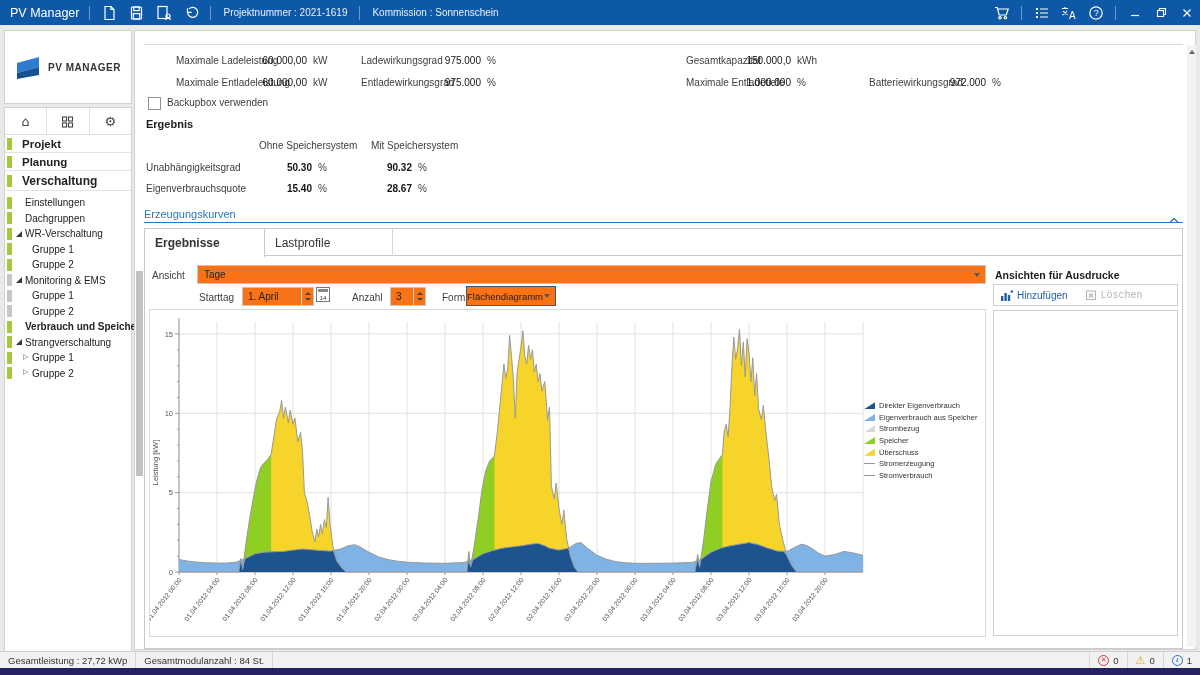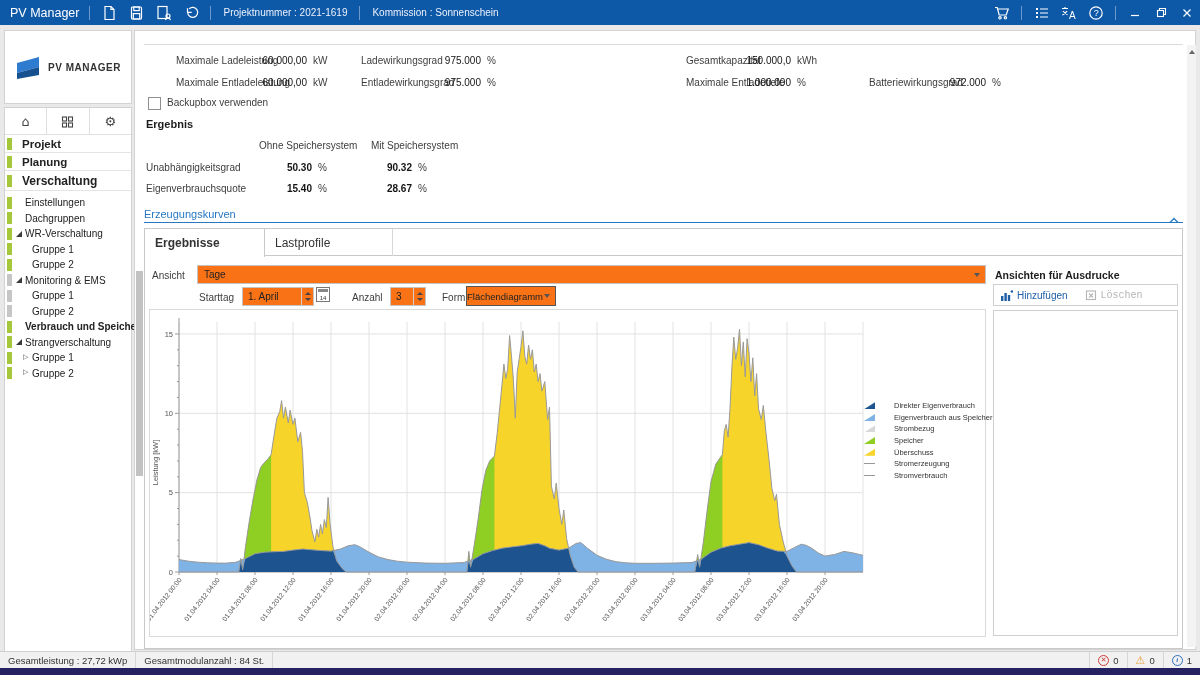--- a/index.html
+++ b/index.html
@@ -60,21 +60,21 @@
   .spin{margin-left:auto;width:11px;height:100%;border-left:1px solid #d0d0d0;display:flex;flex-direction:column;align-items:center;justify-content:space-evenly;}
   .spin i{display:block;width:0;height:0;border-left:3px solid transparent;border-right:3px solid transparent;}
   .spin .up{border-bottom:3.5px solid #444;}
   .spin .dn{border-top:3.5px solid #444;}
   #cal{position:absolute;left:171px;top:1px;width:14px;height:15px;border:1px solid #777;box-sizing:border-box;font-size:6px;color:#333;
        display:flex;align-items:flex-end;justify-content:center;background:#fff;}
   #cal::before{content:"";position:absolute;left:1px;top:1px;right:1px;height:3px;background:#888;}
   #chartbox{position:absolute;left:4px;top:80px;width:837px;height:328px;border:1px solid #d9d9d9;box-sizing:border-box;background:#fff;}
   #ylab{position:absolute;left:-30px;top:148px;width:70px;text-align:center;font-size:7.5px;color:#555;transform:rotate(-90deg);}
   #legend{position:absolute;left:714px;top:90px;}
-  .leg-item{display:flex;align-items:center;gap:19px;height:11.6px;font-size:7.5px;color:#333;white-space:nowrap;}
+  .leg-item{display:flex;align-items:center;gap:4px;height:11.6px;font-size:7.5px;color:#333;white-space:nowrap;}
   .leg-area{width:11px;height:7px;clip-path:polygon(0 100%,100% 0,100% 100%);}
   .leg-line{width:11px;height:0;border-top:1.6px solid #999;}
   
   #au-title{position:absolute;left:850px;top:40px;font-size:10.5px;font-weight:bold;color:#1c1c1c;}
   #au-bar{position:absolute;left:848px;top:55px;width:185px;height:22px;border:1px solid #cfcfcf;box-sizing:border-box;display:flex;align-items:center;gap:5px;padding-left:6px;}
   #au-list{position:absolute;left:848px;top:81px;width:185px;height:326px;border:1px solid #cfcfcf;box-sizing:border-box;background:#fff;}
   .au-btn{display:flex;align-items:center;gap:4px;font-size:10px;}
   #btn-add{color:#1f5fa8;}
   #btn-del{color:#b5b5b5;margin-left:12px;font-family:Liberation Mono, monospace;}
   

